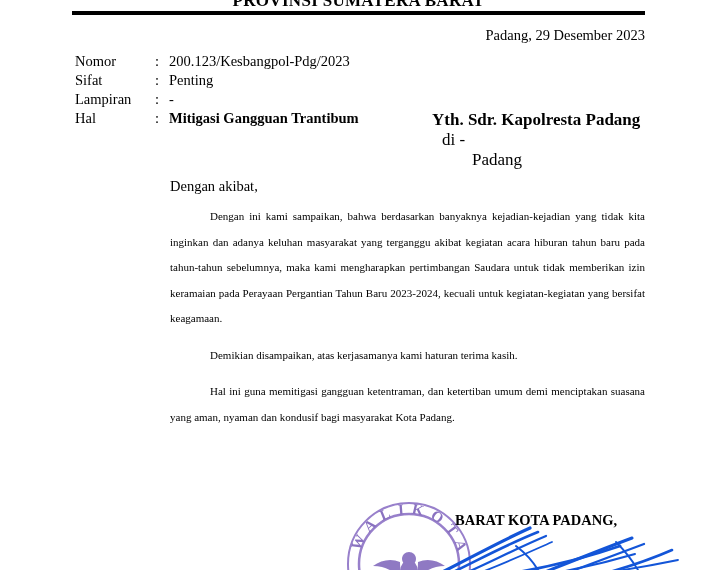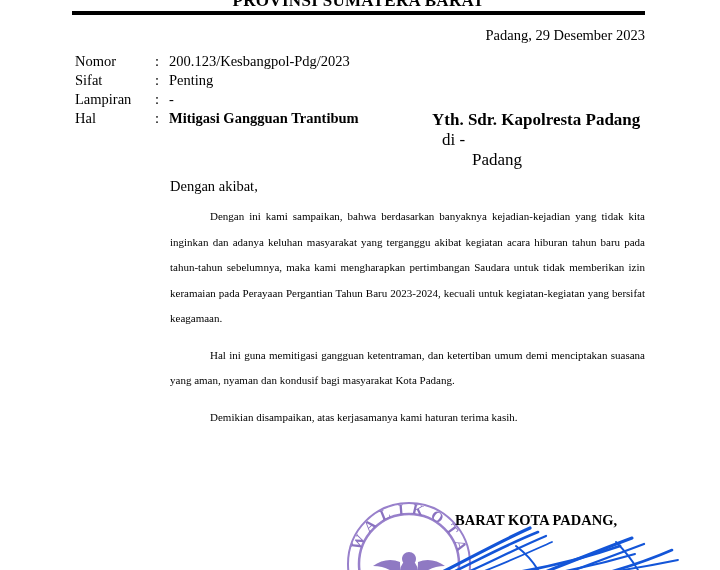--- a/index.html
+++ b/index.html
@@ -177,22 +177,22 @@
   <div class="recipient">
     <div class="r-name">Yth. Sdr. Kapolresta Padang</div>
     <div class="r-di">di -</div>
     <div class="r-city">Padang</div>
   </div>
 
   <div class="salutation">Dengan akibat,</div>
 
   <div class="body-block">
     <p>Dengan ini kami sampaikan, bahwa berdasarkan banyaknya kejadian-kejadian yang tidak kita inginkan dan adanya keluhan masyarakat yang terganggu akibat kegiatan acara hiburan tahun baru pada tahun-tahun sebelumnya, maka kami mengharapkan pertimbangan Saudara untuk tidak memberikan izin keramaian pada Perayaan Pergantian Tahun Baru 2023-2024, kecuali untuk kegiatan-kegiatan yang bersifat keagamaan.</p>
+    <p>Demikian disampaikan, atas kerjasamanya kami haturan terima kasih.</p>
     <p>Hal ini guna memitigasi gangguan ketentraman, dan ketertiban umum demi menciptakan suasana yang aman, nyaman dan kondusif bagi masyarakat Kota Padang.</p>
-    <p>Demikian disampaikan, atas kerjasamanya kami haturan terima kasih.</p>
   </div>
 
   <svg class="stamp" viewBox="0 0 128 128">
     <defs>
       <path id="arcTop" d="M 14,64 A 50,50 0 0 1 114,64" fill="none"></path>
     </defs>
     <circle cx="64" cy="64" r="61" fill="none" stroke="#8a6fc4" stroke-width="2"></circle>
     <circle cx="64" cy="64" r="50" fill="none" stroke="#8a6fc4" stroke-width="2.5"></circle>
     <text font-family="'Liberation Serif', serif" font-size="15" font-weight="bold" fill="#7a5fb8" letter-spacing="7">
       <textPath href="#arcTop" startOffset="8%">WALIKOTA</textPath>

